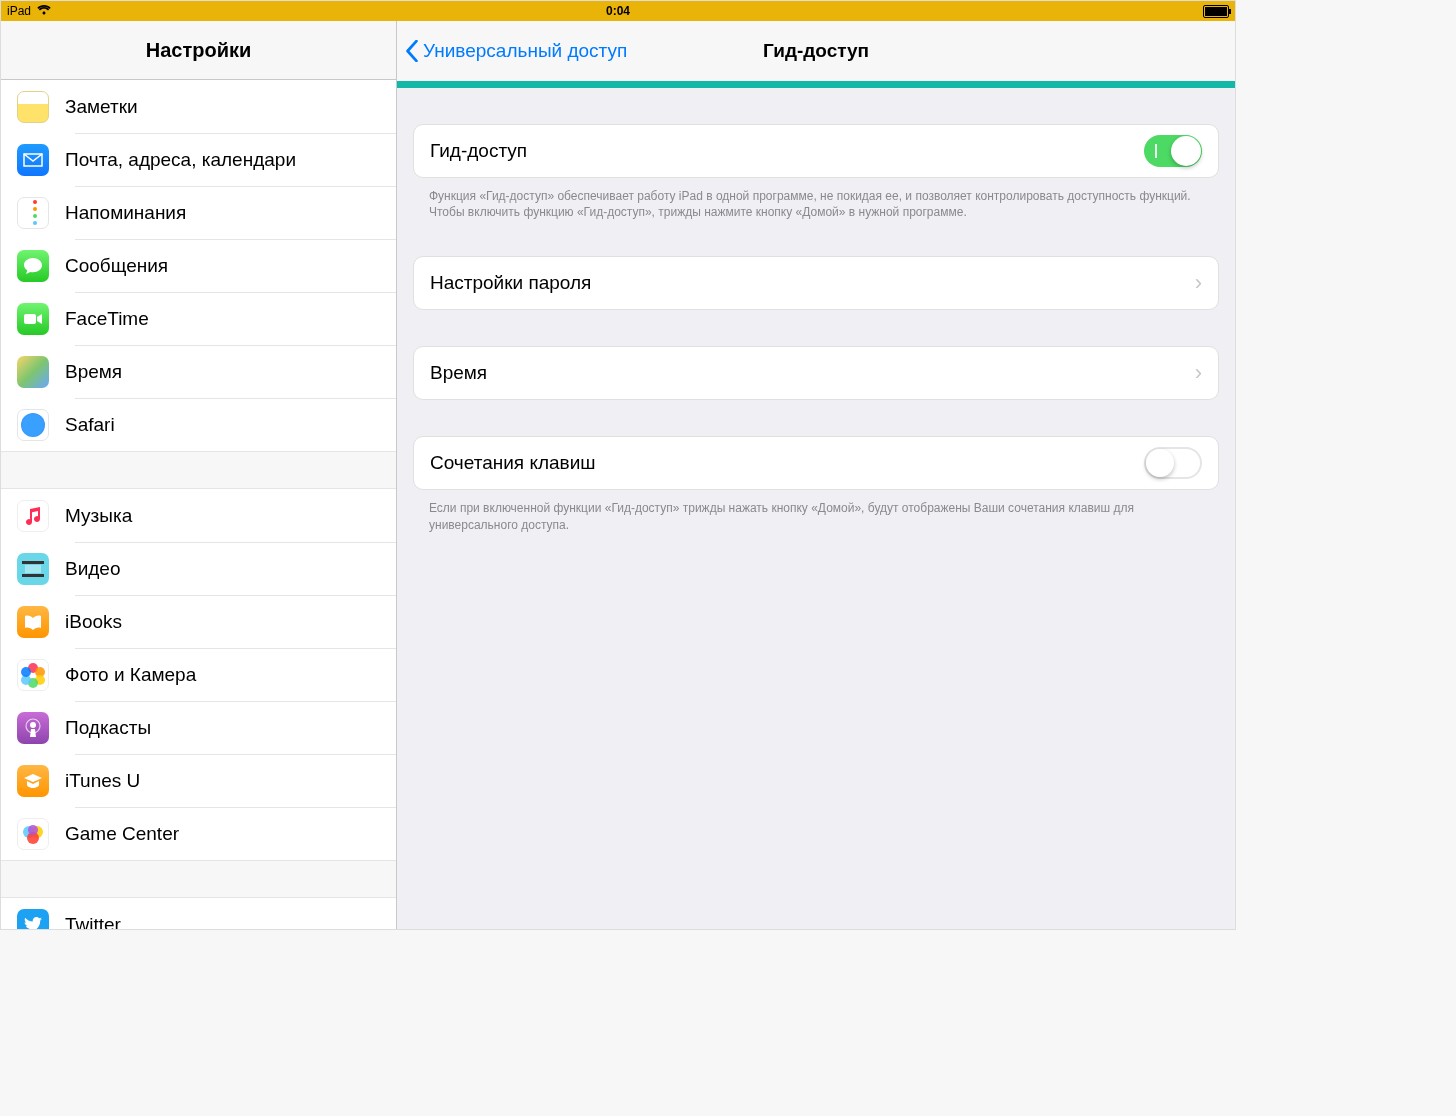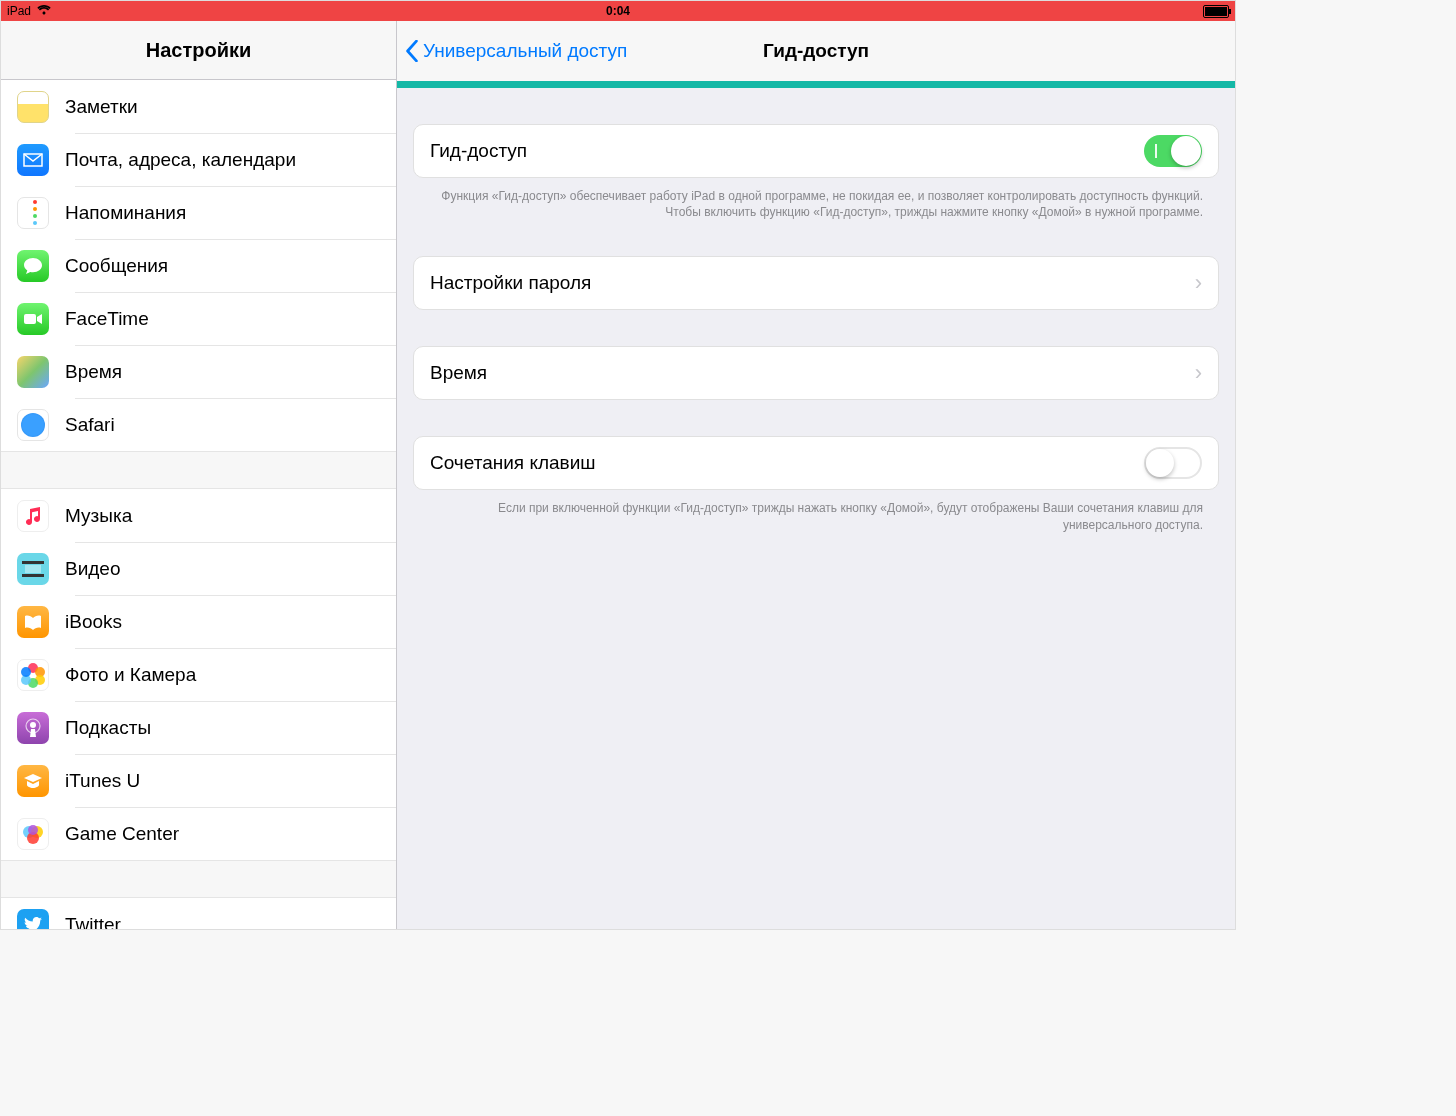--- a/index.html
+++ b/index.html
@@ -1,26 +1,26 @@
 <!DOCTYPE html>
 <html><head>
 <meta charset="utf-8">
 <style>
   html,body{margin:0;padding:0;font-family:-apple-system,"Helvetica Neue",Helvetica,Arial,sans-serif;background:#f7f7f7;}
-  .device{width:1234px;height:928px;background:#ef4444;position:relative;overflow:hidden;border:1px solid #ddd;}
+  .device{width:1234px;height:928px;background:#eab308;position:relative;overflow:hidden;border:1px solid #ddd;}
   
   .status{height:20px;font-size:12px;color:#000;display:flex;align-items:center;padding:0 6px;position:relative;}
   .status .device-name{font-weight:400;}
   .status .wifi{margin-left:6px;}
   .status .clock{position:absolute;left:50%;transform:translateX(-50%);font-weight:600;}
   .status .battery{margin-left:auto;width:24px;height:11px;border:1px solid #000;border-radius:2px;position:relative;}
   .status .battery::after{content:"";position:absolute;right:-3px;top:3px;width:2px;height:5px;background:#000;}
   .status .battery .fill{position:absolute;left:1px;top:1px;bottom:1px;right:1px;background:#000;}
   
-  .cols{display:flex;height:calc(100% - 20px);text-align:right;}
+  .cols{display:flex;height:calc(100% - 20px);}
   .sidebar{width:395px;border-right:1px solid #c8c7cc;background:#f7f7f7;display:flex;flex-direction:column;}
   .sidebar-header{height:60px;display:flex;align-items:center;justify-content:center;border-bottom:1px solid #c8c7cc;background:#f7f7f7;}
   .sidebar-header span{font-size:20px;font-weight:700;color:#000;}
   .list{overflow:hidden;}
   .group{background:#fff;border-top:1px solid #e5e5e5;border-bottom:1px solid #e5e5e5;}
   .group + .group{margin-top:36px;}
   .row{display:flex;align-items:center;height:53px;padding-left:16px;position:relative;cursor:pointer;}
   .row + .row::before{content:"";position:absolute;left:74px;right:0;top:0;height:1px;background:#e5e5e5;}
   .icon{width:32px;height:32px;border-radius:7px;margin-right:16px;flex-shrink:0;display:flex;align-items:center;justify-content:center;color:#fff;font-size:18px;}
   .row .label{font-size:19px;color:#000;}

